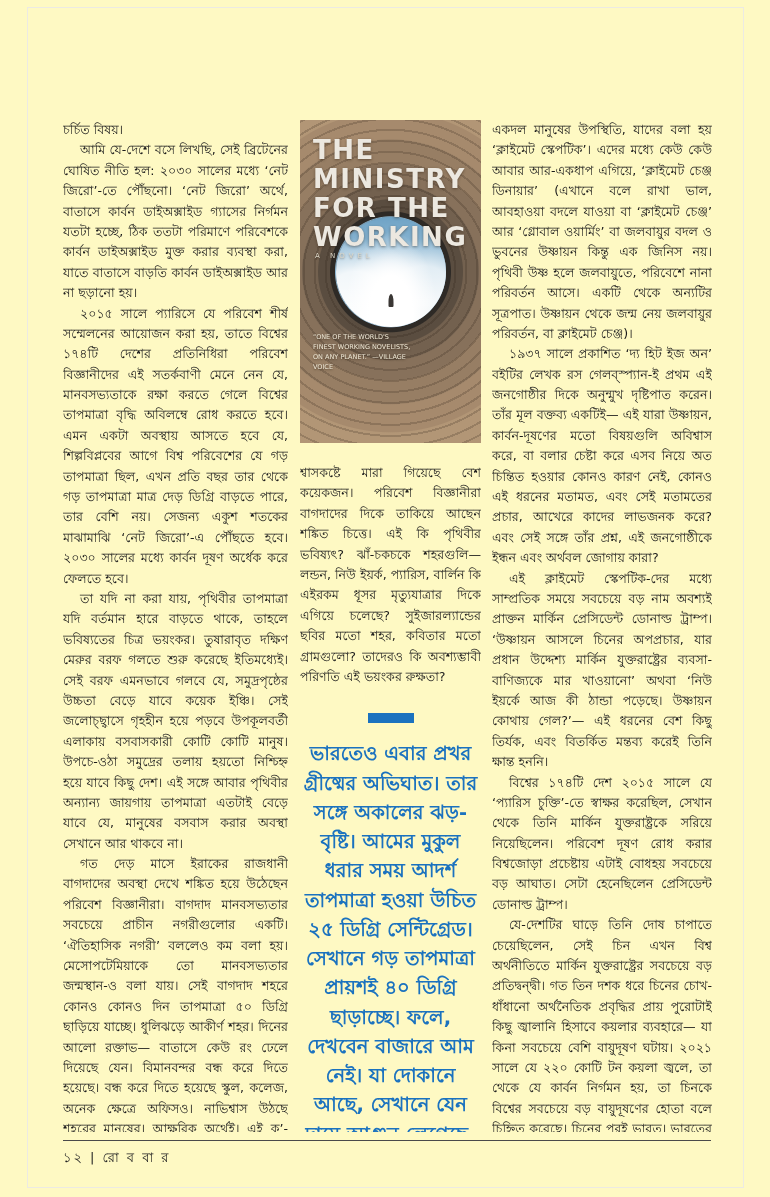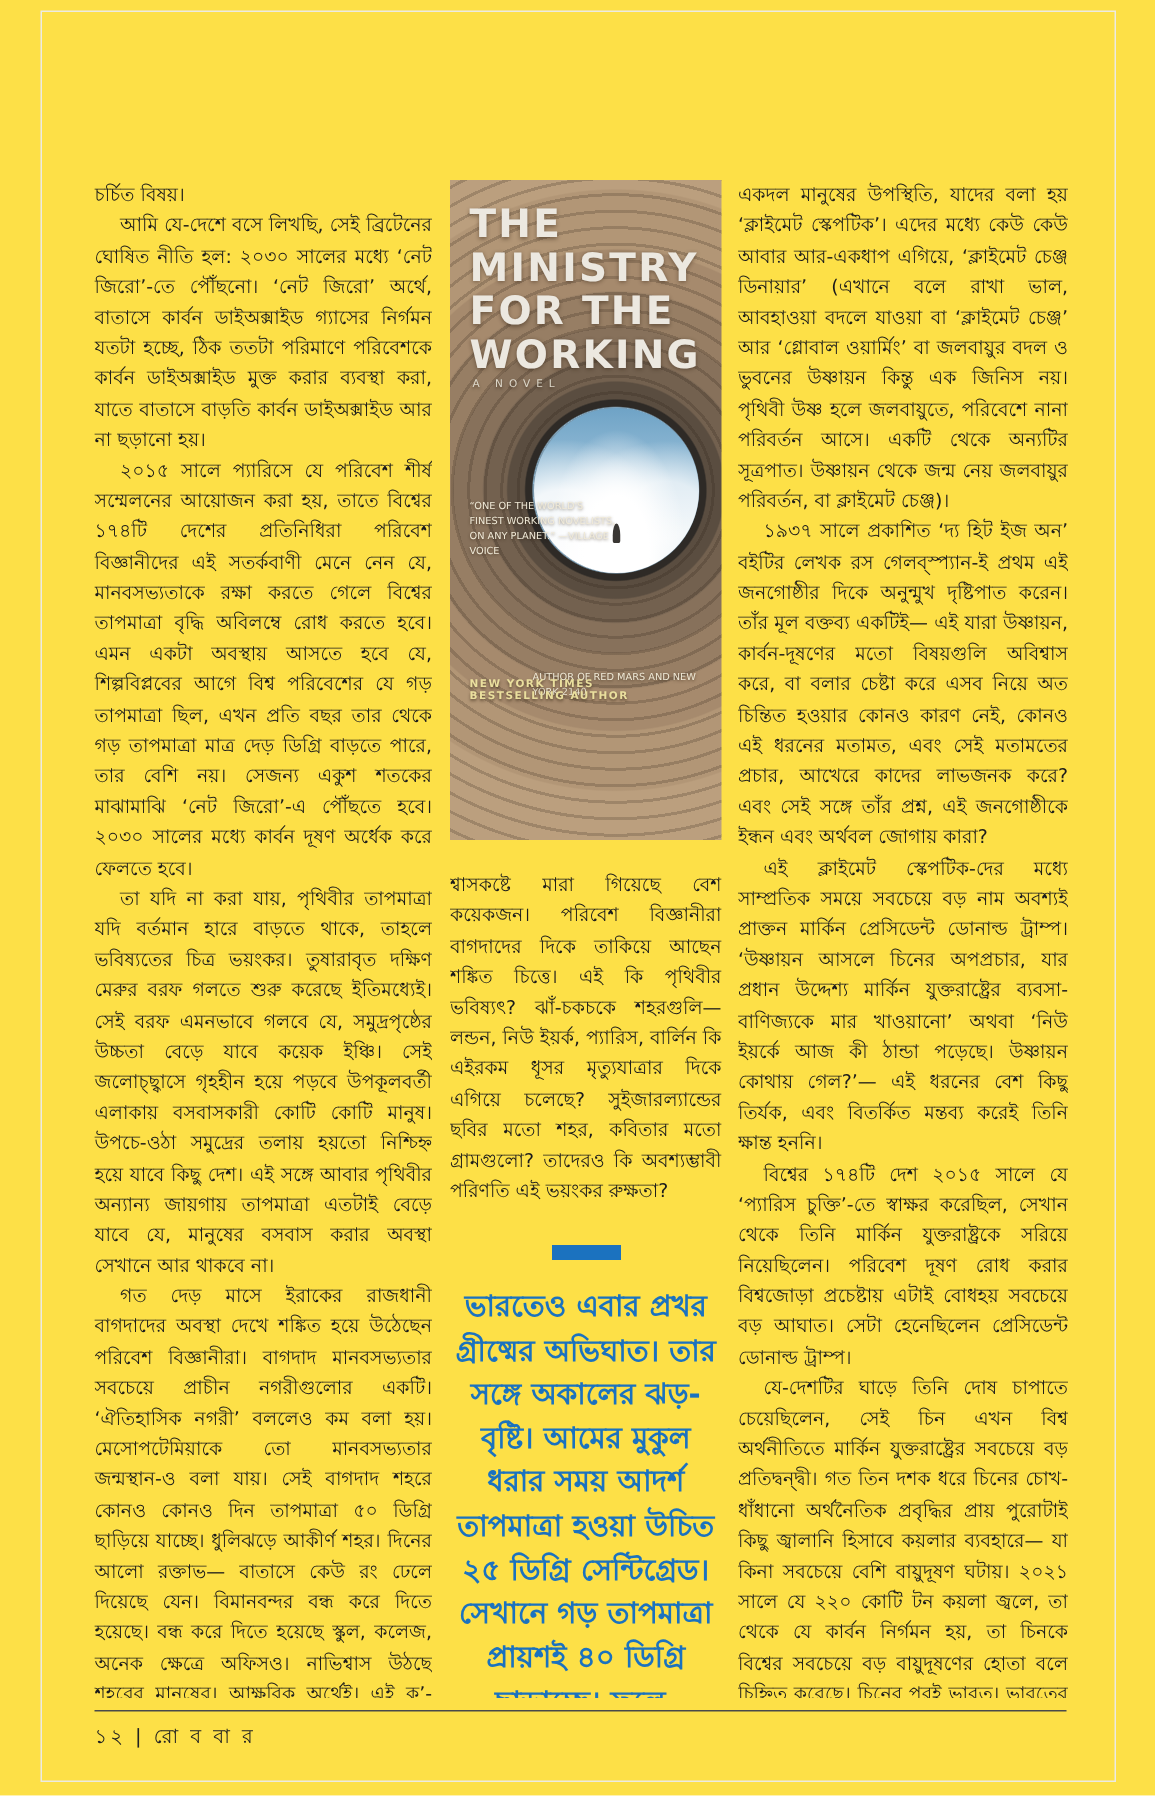--- a/index.html
+++ b/index.html
@@ -1,19 +1,19 @@
 <!DOCTYPE html>
 <html><head>
 <meta charset="utf-8">
 <style>
   html,body{margin:0;padding:0;background:#ffffff;}
   .page{
     position:relative;
     width:770px;height:1197px;
-    background:#fde047;
+    background:#fef9c3;
     font-family:"DejaVu Sans","Liberation Sans",sans-serif;
     color:#181818;
     overflow:hidden;
   }
   .scan-edge{
     position:absolute;left:27px;top:7px;right:26px;bottom:9px;
     border:1px solid #eceae3;pointer-events:none;
   }
   .col{position:absolute;top:120px;}
   .col-left{left:63px;width:225px;height:1012px;overflow:hidden;}
@@ -22,34 +22,33 @@
   .body-text p{
     margin:0;
     font-size:12.6px;line-height:1.62;
     text-align:justify;text-indent:1.35em;
     color:#1b1b1b;
   }
   .body-text p.cont{text-indent:0;}
 
   
   .cover{
-    position:relative;width:181px;height:440px;overflow:hidden;
+    position:relative;width:181px;height:323px;overflow:hidden;
     background:
       repeating-radial-gradient(circle at 50% 47%, rgba(40,28,18,0) 0 9px, rgba(40,28,18,.20) 9px 11px),
       radial-gradient(circle at 50% 47%,
         #8fb8d4 0 55px,
         #2e2a26 56px 60px,
         #5a4d40 61px 72px,
         #73614f 73px 88px,
         #87715b 89px 108px,
         #977e64 109px 132px,
         #a68a6d 133px 160px,
         #b29676 161px 200px,
         #bb9f7e 201px 100%);
-    padding-left: 40px;
   }
   .cover .sky{
     position:absolute;left:50%;top:47%;width:110px;height:110px;
     transform:translate(-50%,-50%);border-radius:50%;overflow:hidden;
     background:
       radial-gradient(ellipse at 50% 88%, #ffffff 0 28%, rgba(255,255,255,0) 60%),
       radial-gradient(ellipse at 18% 72%, rgba(255,255,255,.85) 0 22%, rgba(255,255,255,0) 52%),
       radial-gradient(ellipse at 80% 62%, rgba(255,255,255,.7) 0 20%, rgba(255,255,255,0) 48%),
       linear-gradient(180deg,#6fa3c6 0%,#9cc2da 45%,#d8e6ee 75%,#eef3f5 100%);
   }

